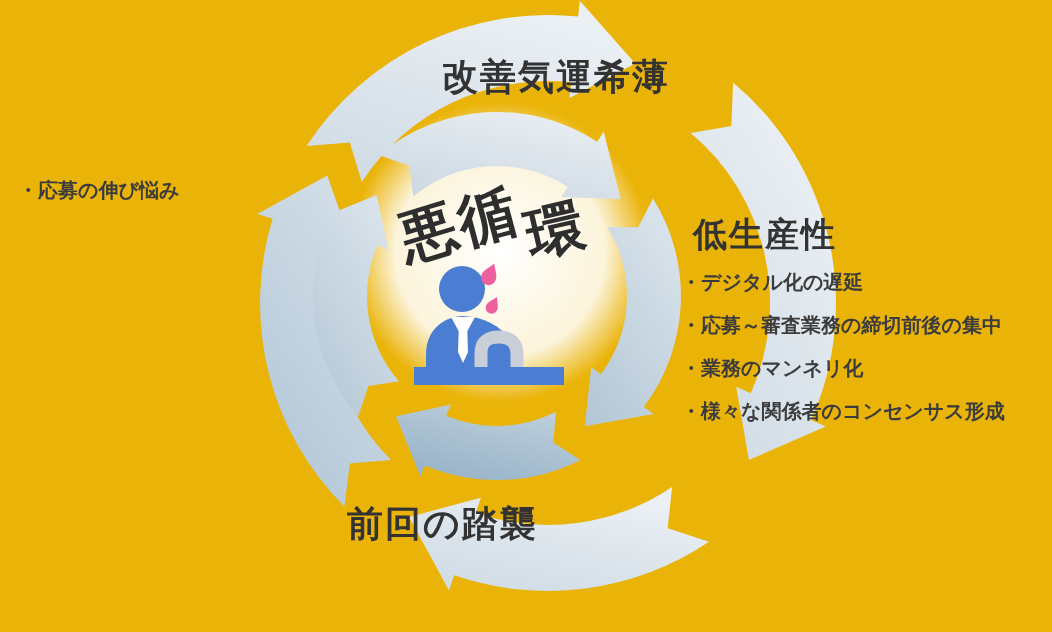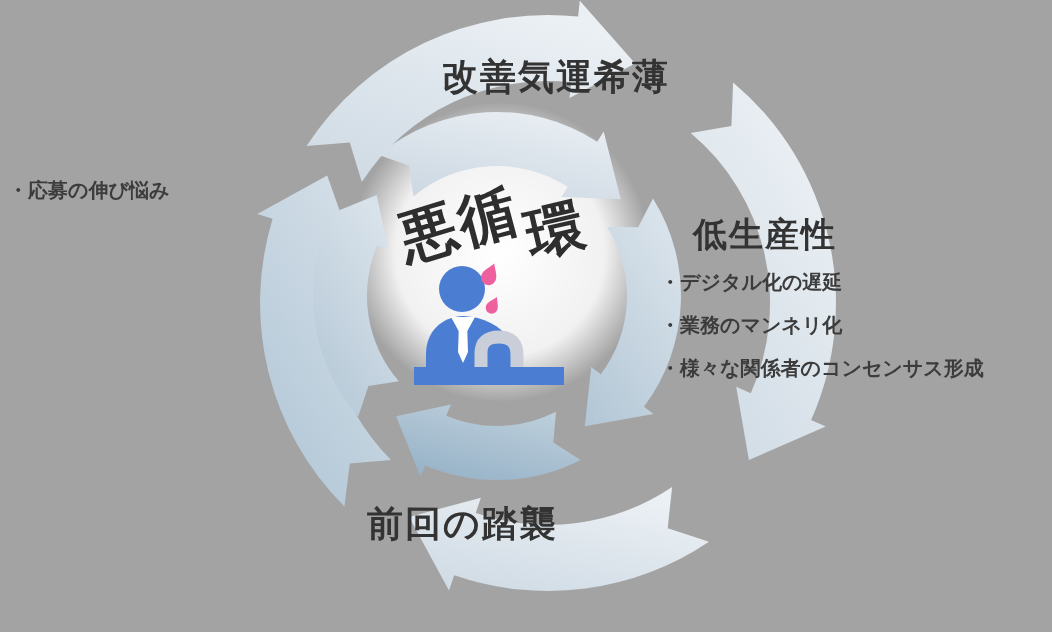--- a/index.html
+++ b/index.html
@@ -1,27 +1,27 @@
 <!DOCTYPE html>
 <html><head>
 <meta charset="utf-8">
 <style>
   html,body{margin:0;padding:0;background:#ffffff;}
   #stage{
-    position:relative;width:1052px;height:632px;overflow:hidden;background:#a3a3a3;
+    position:relative;width:1052px;height:632px;overflow:hidden;background:#eab308;
     font-family:"Liberation Sans","DejaVu Sans",sans-serif;
   }
   #cycle-svg{position:absolute;left:0;top:0;width:1052px;height:632px;}
   .lbl{position:absolute;font-weight:800;color:#333333;white-space:nowrap;}
   .lbl-big{font-size:36px;letter-spacing:2px;}
   .lbl-mid{font-size:34px;letter-spacing:2px;}
   .bullets{position:absolute;display:flex;flex-direction:column;}
   .bullets .bi{font-size:20px;font-weight:700;color:#3c3c3c;white-space:nowrap;line-height:25px;}
   .bullets-left .bi{margin-bottom:19px;}
-  .bullets-right .bi{margin-bottom:18px;}
+  .bullets-right .bi{margin-bottom:18px;margin-left:21px;}
   .center-title{
     position:absolute;left:398px;top:188px;font-weight:800;color:#2e2e2e;
     font-size:58px;white-space:nowrap;transform:rotate(-2deg);letter-spacing:2px;
   }
   .center-title span{display:inline-block;}
   .center-title .c0{transform:rotate(-15deg) translateY(4px);}
   .center-title .c1{transform:rotate(-13deg) translateY(-10px);margin-left:3px;}
   .center-title .c2{transform:rotate(-11deg) translateY(6px);margin-left:4px;}
 </style>
 </head>
@@ -116,28 +116,29 @@
         <path d="M0 -12 C4 -5 8 -1 8 4 A8 8 0 1 1 -8 4 C-8 -1 -4 -5 0 -12 Z" fill="#ee5f9e" transform="translate(490,274) rotate(22) scale(0.95)"></path>
         <path d="M0 -12 C4 -5 8 -1 8 4 A8 8 0 1 1 -8 4 C-8 -1 -4 -5 0 -12 Z" fill="#ee5f9e" transform="translate(493,305) rotate(26) scale(0.75)"></path>
       </g>
     </svg>
 
   <div class="lbl lbl-big" style="left:442px;top:53px;">改善気運希薄</div>
 
   <div class="lbl lbl-mid" style="left:693px;top:212px;text-align:center;">低生産性</div>
 
 
-  <div class="lbl lbl-big" style="left:367px;top:500px;">前回の踏襲</div>
+  <div class="lbl lbl-big" style="left:347px;top:500px;">前回の踏襲</div>
 
   <div class="center-title">
     <span class="c0">悪</span><span class="c1">循</span><span class="c2">環</span>
   </div>
 
-  <div class="bullets bullets-left" style="left:8px;top:178px;">
+  <div class="bullets bullets-left" style="left:18px;top:178px;">
     <div class="bi">・応募の伸び悩み</div>
   </div>
 
   <div class="bullets bullets-right" style="left:660px;top:270px;">
     <div class="bi">・デジタル化の遅延</div>
+    <div class="bi">・応募～審査業務の締切前後の集中</div>
     <div class="bi">・業務のマンネリ化</div>
     <div class="bi">・様々な関係者のコンセンサス形成</div>
   </div>
 </div>
 
 </body></html>

